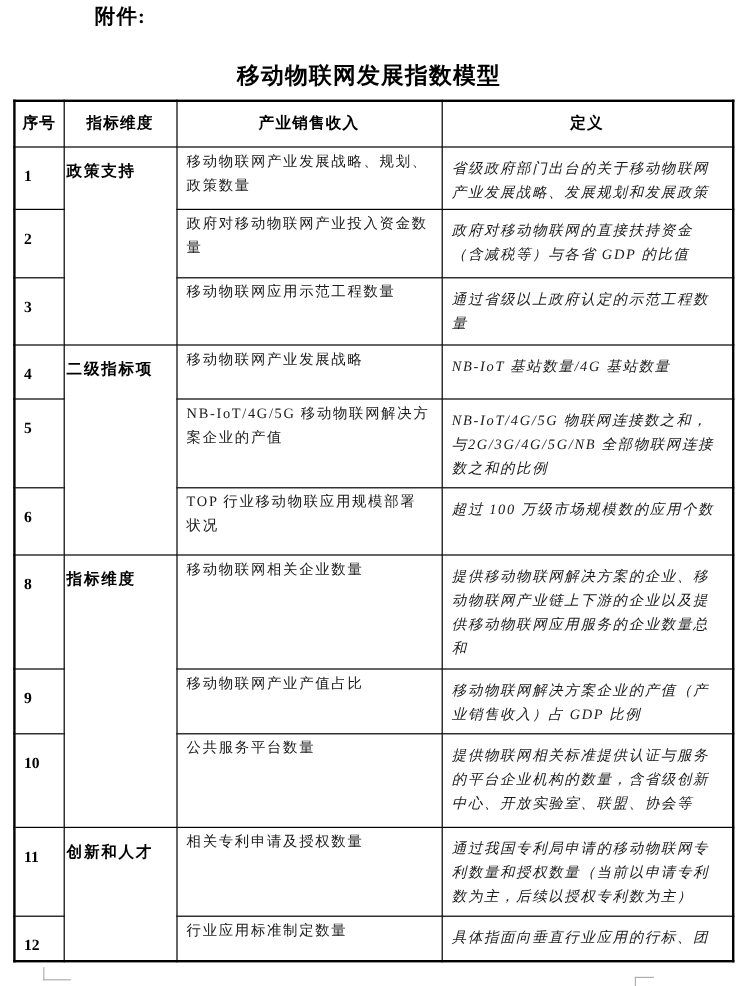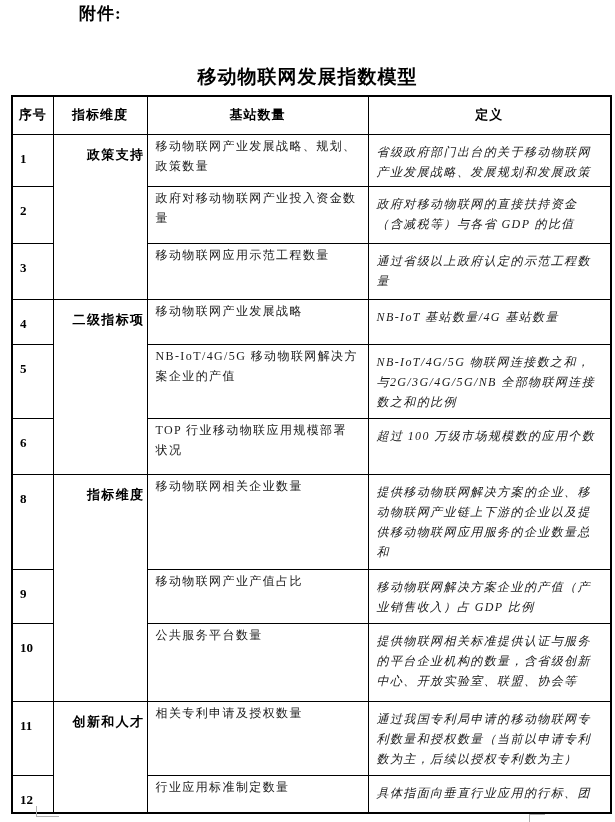--- a/index.html
+++ b/index.html
@@ -22,25 +22,24 @@
   }
   .doc-title {
     position: absolute;
     left: 0; top: 50px;
     width: 615px;
     text-align: center;
     font-size: 19px;
     font-weight: bold;
     letter-spacing: 1px;
     color: #000;
-    margin-top: 14px;
   }
   table.index-table {
     position: absolute;
-    left: 11px; top: 95px;
+    left: 11px; top: 83px;
     width: 599px;
     border-collapse: collapse;
     table-layout: fixed;
     border: 2px solid #000;
   }
   .index-table th, .index-table td {
     border: 1.5px solid #000;
     vertical-align: top;
     overflow: hidden;
     font-size: 12px;
@@ -60,21 +59,21 @@
   }
   td.c-no {
     padding: 14px 2px 2px 7px;
     font-weight: bold;
     font-size: 13px;
     letter-spacing: 0;
     color: #000;
   }
   td.c-dim {
     padding: 10px 2px 2px 2px;
-    text-align: right;
+    text-align: left;
     font-weight: bold;
     font-size: 13px;
     color: #000;
   }
   td.c-item { padding: 1px 8px 2px 8px; }
   td.c-def  { padding: 7px 8px 2px 8px; font-style: italic; }
 
   .page-artifact-left {
     position: absolute;
     left: 36px; top: 806px;
@@ -100,21 +99,21 @@
   <colgroup>
     <col style="width:41px">
     <col style="width:94px">
     <col style="width:221px">
     <col style="width:243px">
   </colgroup>
   <tbody>
       <tr style="height:38px">
     <th>序号</th>
     <th>指标维度</th>
-    <th>基站数量</th>
+    <th>产业销售收入</th>
     <th>定义</th>
   </tr>
   <tr style="height:52px">
     <td class="c-no">1</td>
     <td class="c-dim" rowspan="3">政策支持</td>
     <td class="c-item">移动物联网产业发展战略、规划、政策数量</td>
     <td class="c-def">省级政府部门出台的关于移动物联网产业发展战略、发展规划和发展政策</td>
   </tr>
   <tr style="height:57px">
     <td class="c-no">2</td>

